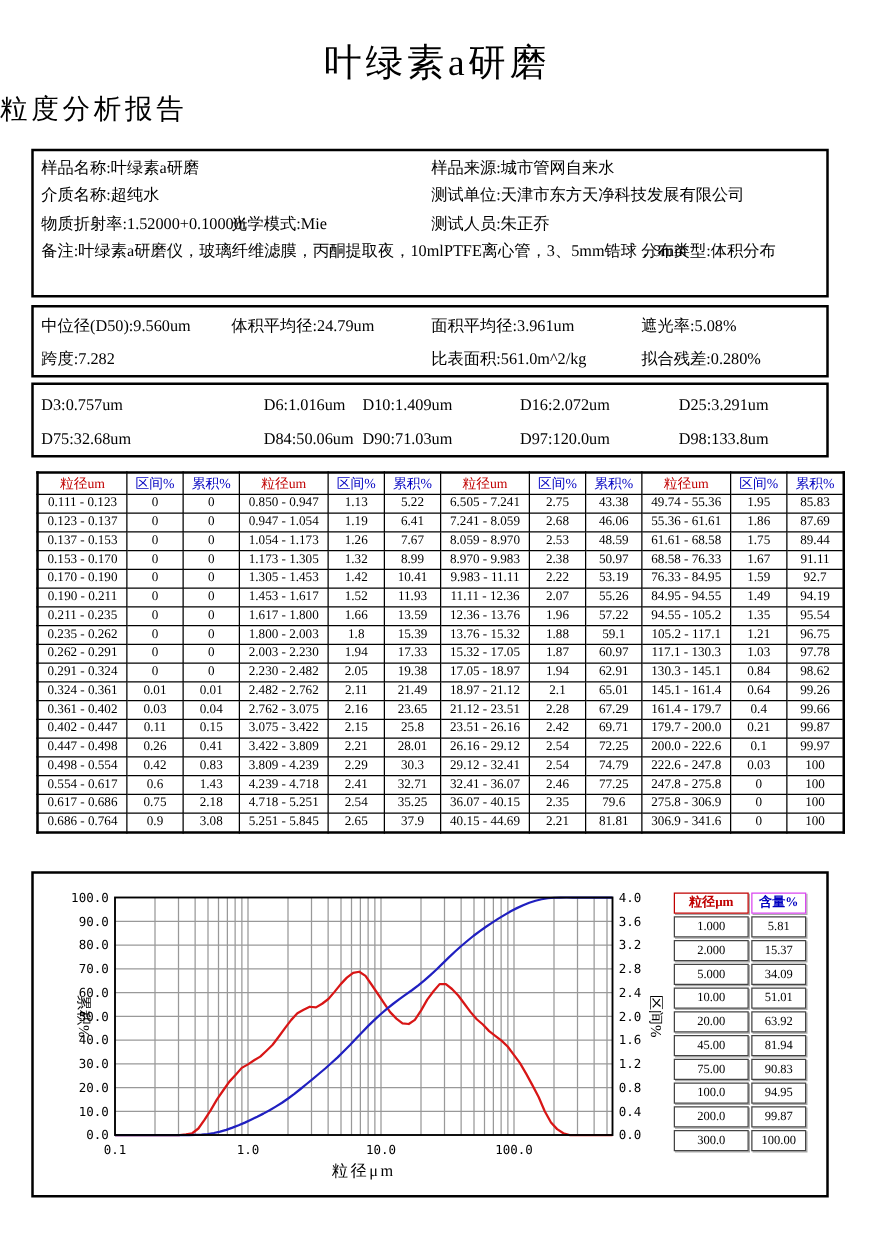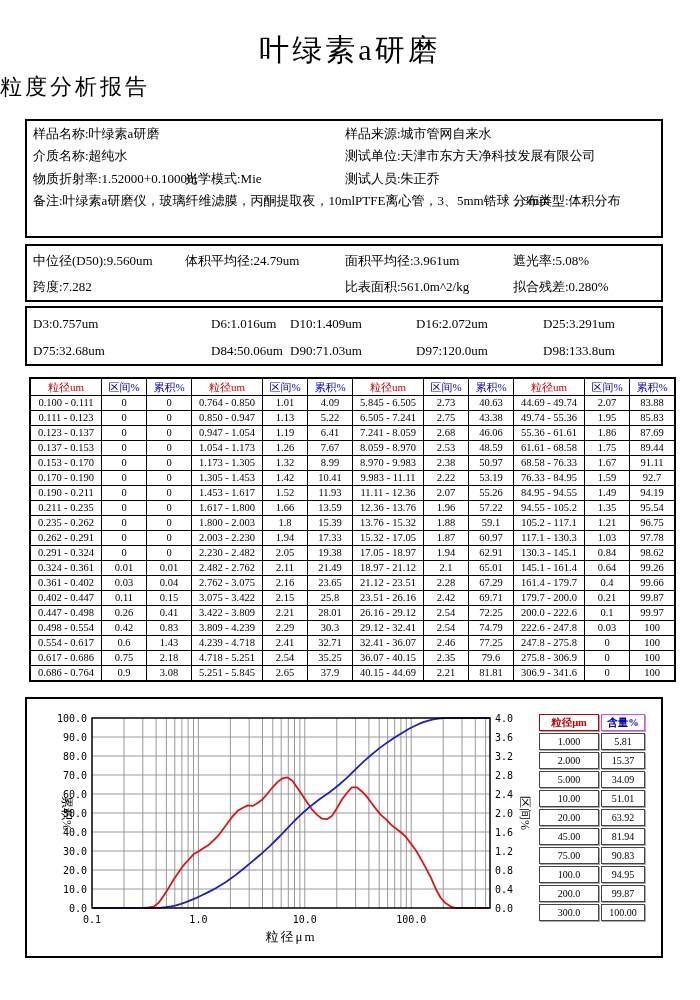--- a/index.html
+++ b/index.html
@@ -102,34 +102,20 @@
           <th class="hd-blue w-pct">累积%</th>
           <th class="hd-red w-range">粒径um</th>
           <th class="hd-blue w-pct">区间%</th>
           <th class="hd-blue w-pct">累积%</th>
           <th class="hd-red w-range">粒径um</th>
           <th class="hd-blue w-pct">区间%</th>
           <th class="hd-blue w-pct">累积%</th>
         </tr>
       </thead>
     <tbody>
-        <tr>
-          <td class="w-range">0.100 - 0.111</td>
-          <td class="w-pct">0</td>
-          <td class="w-pct">0</td>
-          <td class="w-range">0.764 - 0.850</td>
-          <td class="w-pct">1.01</td>
-          <td class="w-pct">4.09</td>
-          <td class="w-range">5.845 - 6.505</td>
-          <td class="w-pct">2.73</td>
-          <td class="w-pct">40.63</td>
-          <td class="w-range">44.69 - 49.74</td>
-          <td class="w-pct">2.07</td>
-          <td class="w-pct">83.88</td>
-        </tr>
         <tr>
           <td class="w-range">0.111 - 0.123</td>
           <td class="w-pct">0</td>
           <td class="w-pct">0</td>
           <td class="w-range">0.850 - 0.947</td>
           <td class="w-pct">1.13</td>
           <td class="w-pct">5.22</td>
           <td class="w-range">6.505 - 7.241</td>
           <td class="w-pct">2.75</td>
           <td class="w-pct">43.38</td>

